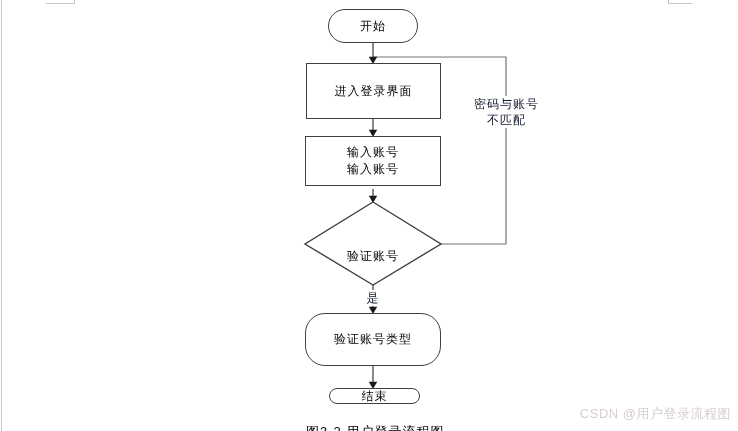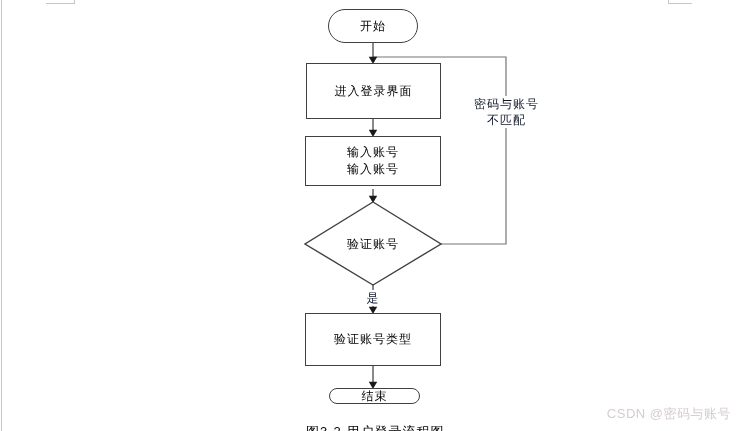--- a/index.html
+++ b/index.html
@@ -24,21 +24,21 @@
   .node {
     position: absolute; background: #ffffff; border: 1.5px solid #404040;
     display: flex; flex-direction: column; align-items: center; justify-content: center;
     font-size: 12px; line-height: 17px; color: #000; text-align: center;
     letter-spacing: 1px;
   }
   .terminator { border-radius: 17px; }
   .node span { display: block; white-space: nowrap; }
   .diamond-label {
     position: absolute; display: flex; flex-direction: column; align-items: center;
-    justify-content: center; font-size: 12px; line-height: 16px; color: #000;
+    justify-content: flex-end; font-size: 12px; line-height: 16px; color: #000;
     text-align: center; letter-spacing: 1px; background: transparent;
   }
   .edge-label {
     position: absolute; font-size: 12px; line-height: 16px; color: #0f172a;
     text-align: center; background: #ffffff; letter-spacing: 1px; padding: 0 1px;
   }
   .edge-label span { display: block; white-space: nowrap; }
   
   .caption-clip {
     position: absolute; left: 306px; top: 424px; width: 160px; height: 7px;
@@ -96,34 +96,34 @@
 
   <div class="node" style="left:305px; top:136px; width:136px; height:50px;">
     <span>输入账号</span>
     <span>输入账号</span>
   </div>
 
   <div class="diamond-label" style="left:305px; top:224px; width:136px; height:40px;">
     <span>验证账号</span>
   </div>
 
-  <div class="node" style="left:305px; top:313px; width:136px; height:53px;">
+  <div class="node" style="left:305px; top:313px; width:136px; height:53px;border-radius:20px;">
     <span>验证账号类型</span>
   </div>
 
   <div class="node terminator" style="left:329px; top:388px; width:91px; height:16px; border-radius:16px;">
     <span>结束</span>
   </div>
 
   <div class="edge-label" style="left:364px; top:290px; width:18px;">是</div>
 
   <div class="edge-label" style="left:468px; top:96px; width:77px;">
     <span>密码与账号</span>
     <span>不匹配</span>
   </div>
 
   <div class="caption-clip">
     <div>图3-2 用户登录流程图</div>
   </div>
 
-  <div class="watermark">CSDN @密码与账号</div>
+  <div class="watermark">CSDN @用户登录流程图</div>
 
 </div>
 
 </body></html>

